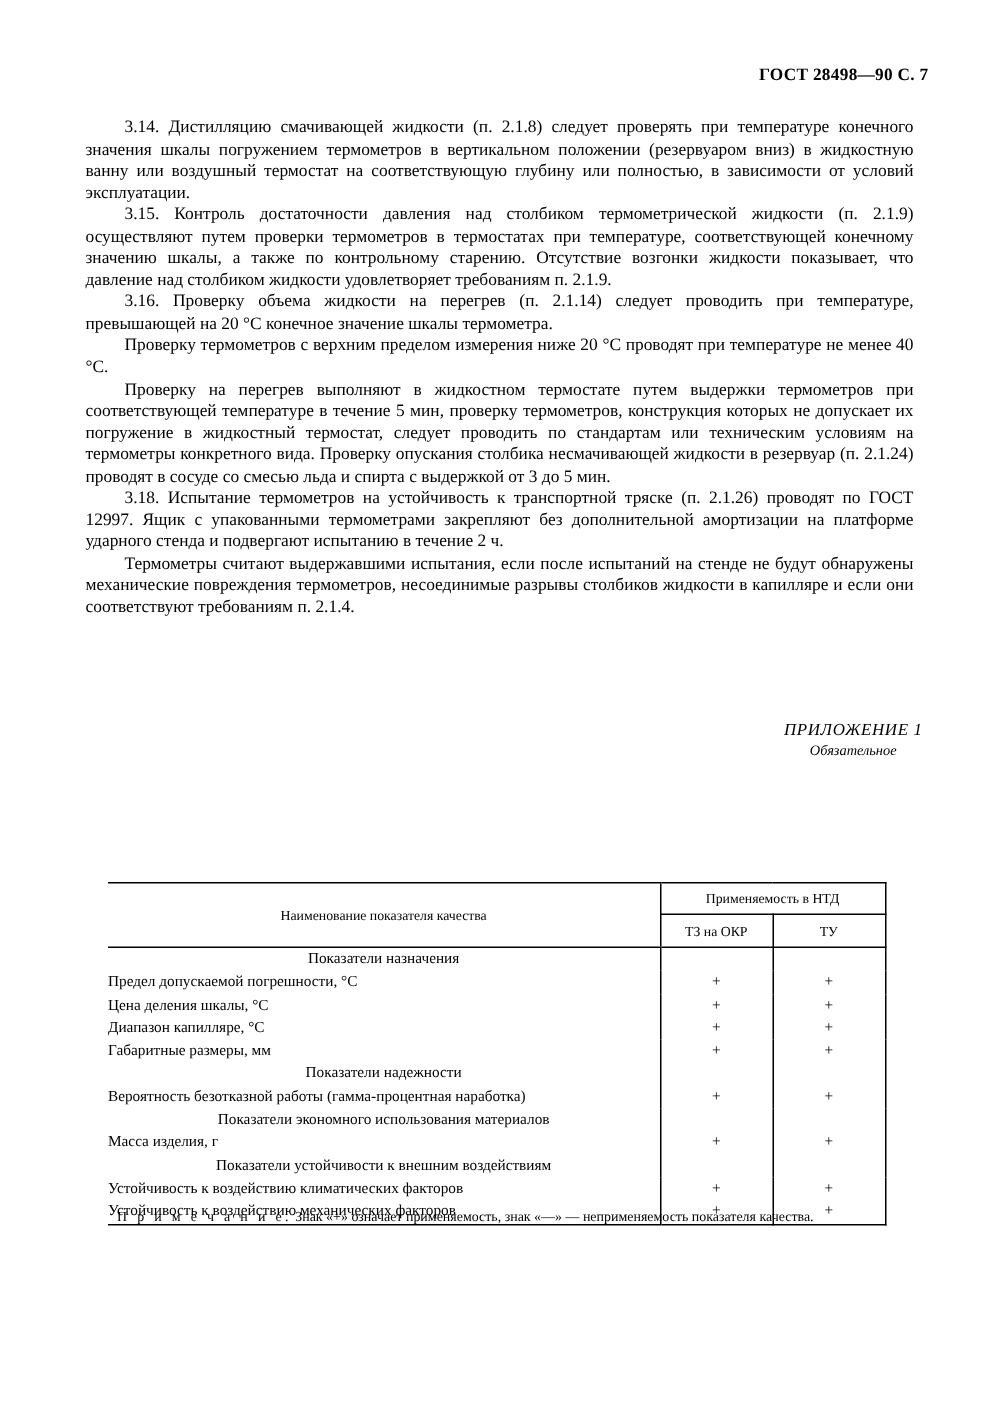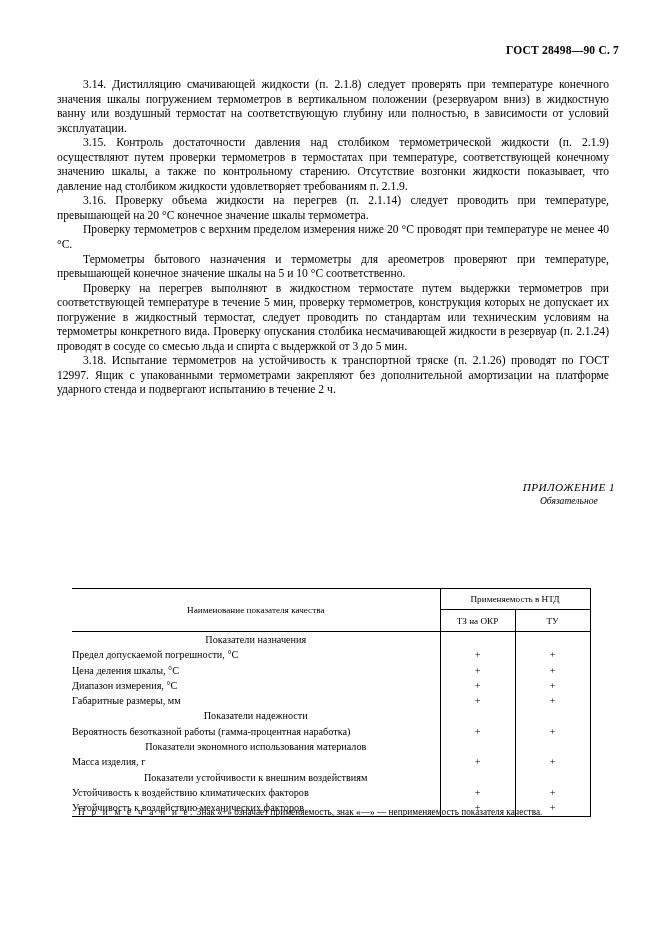--- a/index.html
+++ b/index.html
@@ -167,23 +167,23 @@
 
 <div class="page">
 
   <div class="running-head">ГОСТ 28498—90 С. 7</div>
 
   <div class="body-block">
     <p class="para">3.14. Дистилляцию смачивающей жидкости (п. 2.1.8) следует проверять при температуре конечного значения шкалы погружением термометров в вертикальном положении (резервуаром вниз) в жидкостную ванну или воздушный термостат на соответствующую глубину или полностью, в зависимости от условий эксплуатации.</p>
     <p class="para">3.15. Контроль достаточности давления над столбиком термометрической жидкости (п. 2.1.9) осуществляют путем проверки термометров в термостатах при температуре, соответствующей конечному значению шкалы, а также по контрольному старению. Отсутствие возгонки жидкости показывает, что давление над столбиком жидкости удовлетворяет требованиям п. 2.1.9.</p>
     <p class="para">3.16. Проверку объема жидкости на перегрев (п. 2.1.14) следует проводить при температуре, превышающей на 20 °С конечное значение шкалы термометра.</p>
     <p class="para">Проверку термометров с верхним пределом измерения ниже 20 °С проводят при температуре не менее 40 °С.</p>
-    <p class="para">Термометры бытового назначения и термометры для ареометров проверяют при температуре, превышающей конечное значение шкалы на 5 и 10 °С соответственно.</p>
     <p class="para">Проверку на перегрев выполняют в жидкостном термостате путем выдержки термометров при соответствующей температуре в течение 5 мин, проверку термометров, конструкция которых не допускает их погружение в жидкостный термостат, следует проводить по стандартам или техническим условиям на термометры конкретного вида. Проверку опускания столбика несмачивающей жидкости в резервуар (п. 2.1.24) проводят в сосуде со смесью льда и спирта с выдержкой от 3 до 5 мин.</p>
     <p class="para">3.18. Испытание термометров на устойчивость к транспортной тряске (п. 2.1.26) проводят по ГОСТ 12997. Ящик с упакованными термометрами закрепляют без дополнительной амортизации на платформе ударного стенда и подвергают испытанию в течение 2 ч.</p>
+    <p class="para">Термометры считают выдержавшими испытания, если после испытаний на стенде не будут обнаружены механические повреждения термометров, несоединимые разрывы столбиков жидкости в капилляре и если они соответствуют требованиям п. 2.1.4.</p>
   </div>
 
   <div class="appendix-caption">
     <span class="app-title">ПРИЛОЖЕНИЕ 1</span>
     <span class="app-sub">Обязательное</span>
   </div>
 
 
   <div class="tbl-wrap">
     <table class="qual">
@@ -212,21 +212,21 @@
           <td class="name-cell">Предел допускаемой погрешности,  °С</td>
           <td class="mark vl vr">+</td>
           <td class="mark vr">+</td>
         </tr>
         <tr class="data-row">
           <td class="name-cell">Цена деления шкалы, °С</td>
           <td class="mark vl vr">+</td>
           <td class="mark vr">+</td>
         </tr>
         <tr class="data-row">
-          <td class="name-cell">Диапазон измерения,  °С</td>
+          <td class="name-cell">Диапазон капилляре,  °С</td>
           <td class="mark vl vr">+</td>
           <td class="mark vr">+</td>
         </tr>
         <tr class="data-row">
           <td class="name-cell">Габаритные размеры, мм</td>
           <td class="mark vl vr">+</td>
           <td class="mark vr">+</td>
         </tr>
         <tr class="data-row">
           <td class="name-cell group-label">Показатели надежности</td>

